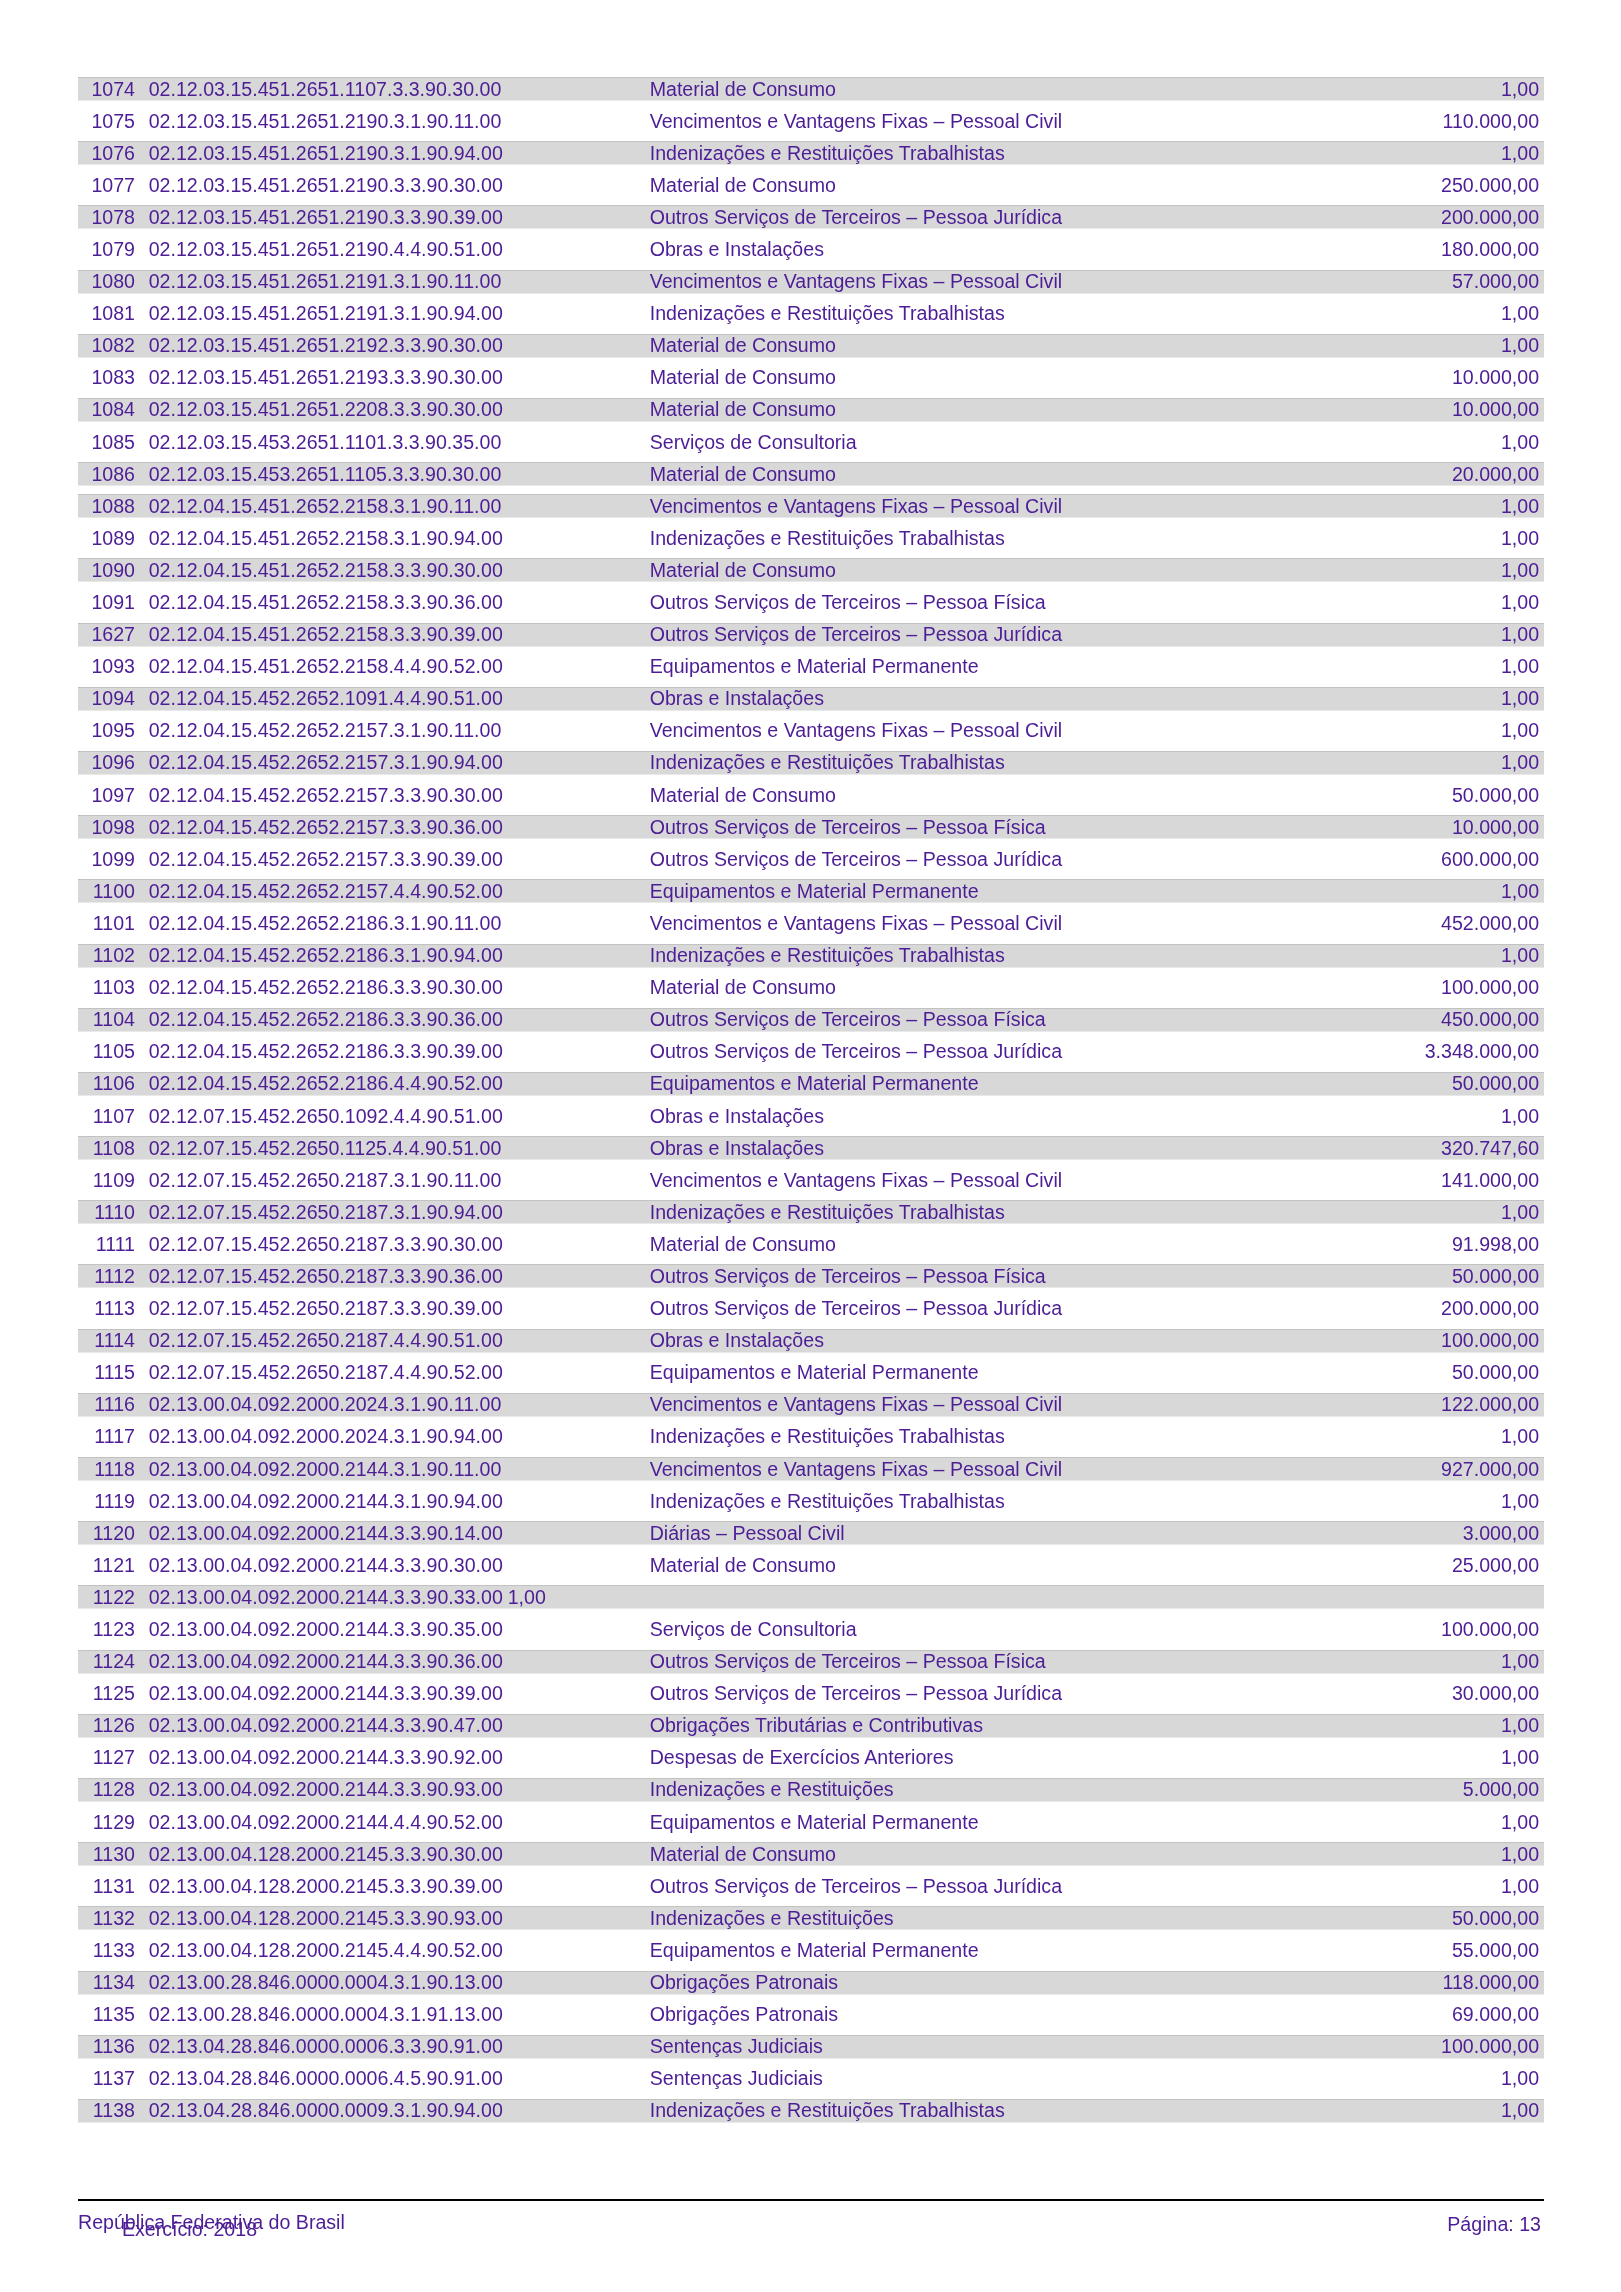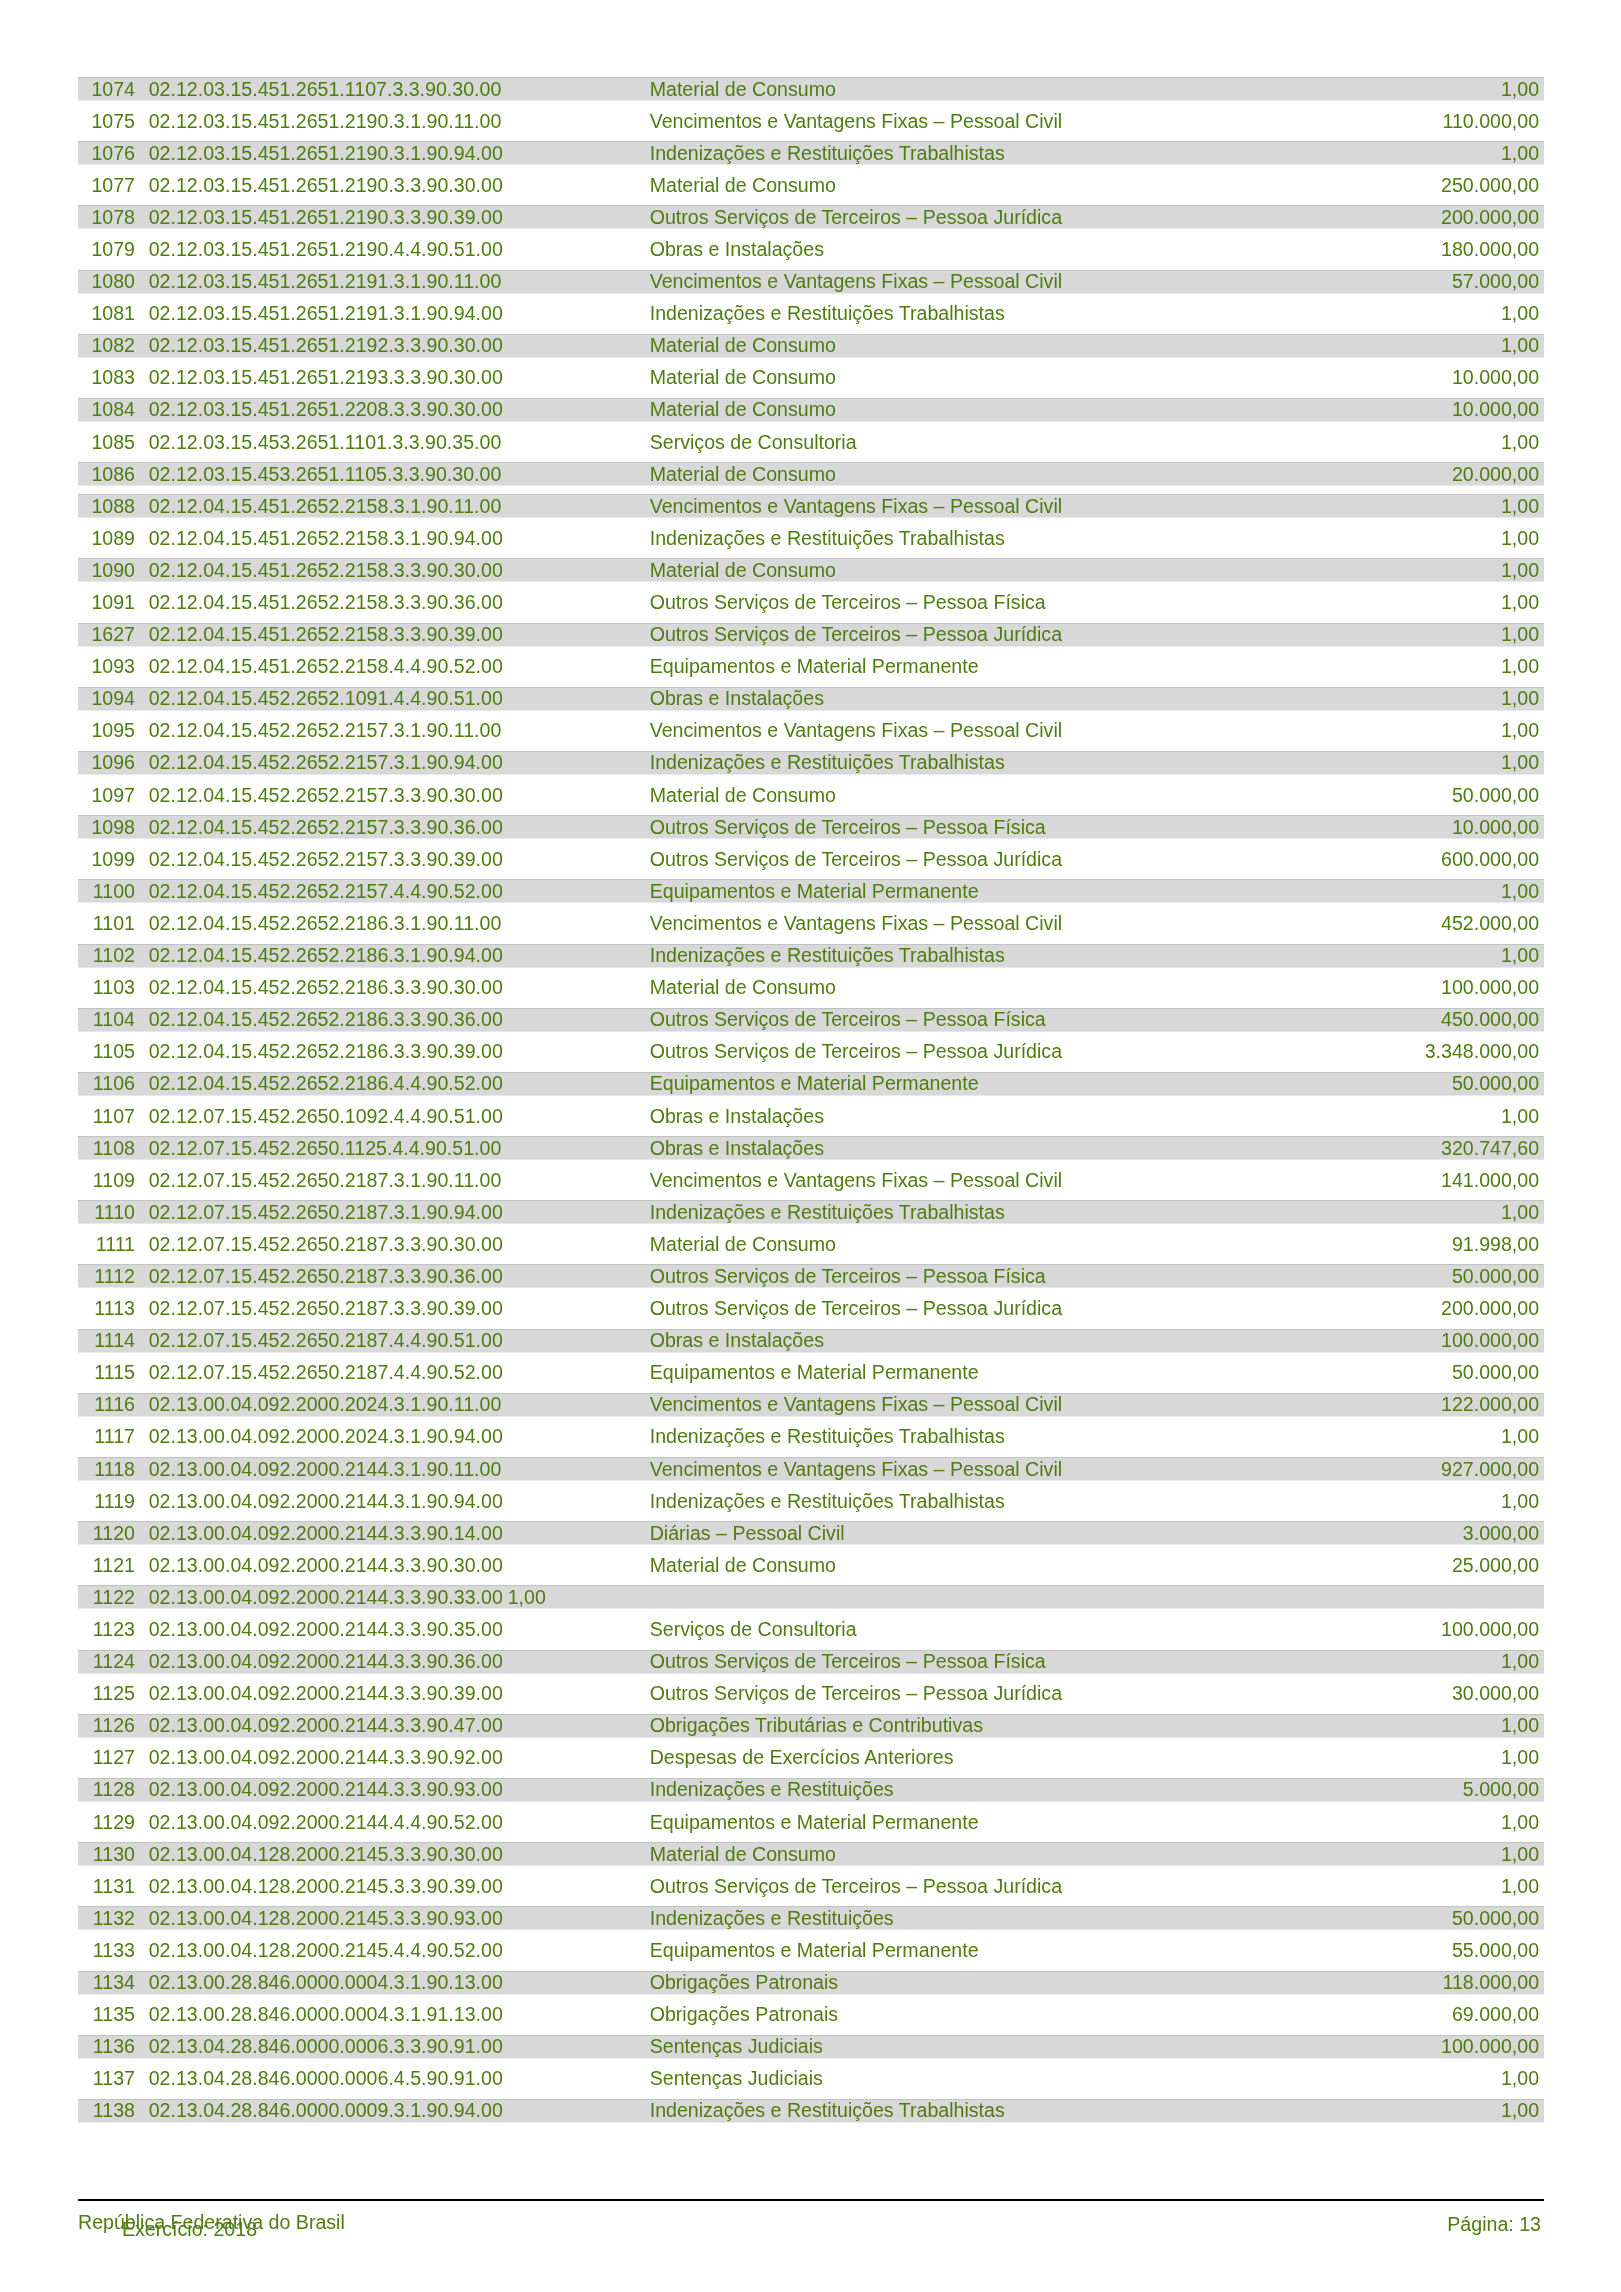--- a/index.html
+++ b/index.html
@@ -3,21 +3,21 @@
 <meta charset="utf-8">
 <style>
   html, body { margin: 0; padding: 0; background: #ffffff; }
   .page {
     position: relative;
     width: 1621px;
     height: 2293px;
     background: #ffffff;
     font-family: "Liberation Sans", sans-serif;
     font-size: 19.6px;
-    color: #4d7c0f;
+    color: #4c1d95;
     overflow: hidden;
   }
   .budget-table {
     position: absolute;
     left: 78px;
     top: 77px;
     width: 1466px;
   }
   .row {
     box-sizing: border-box;

